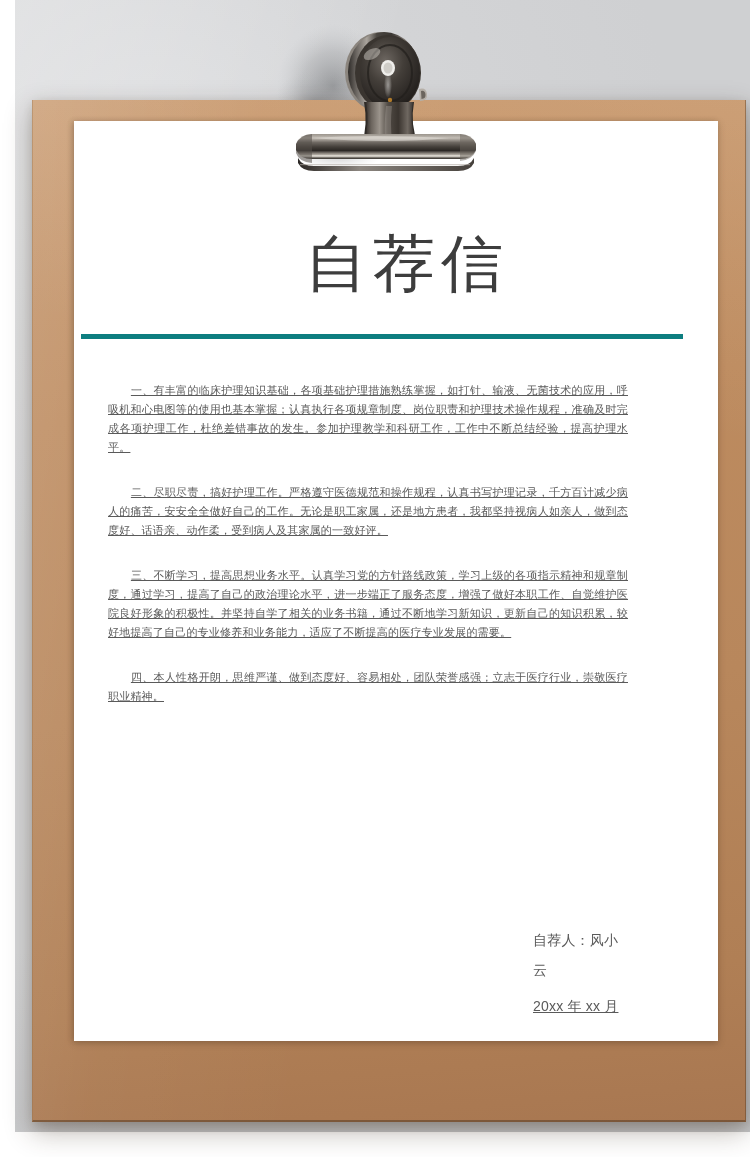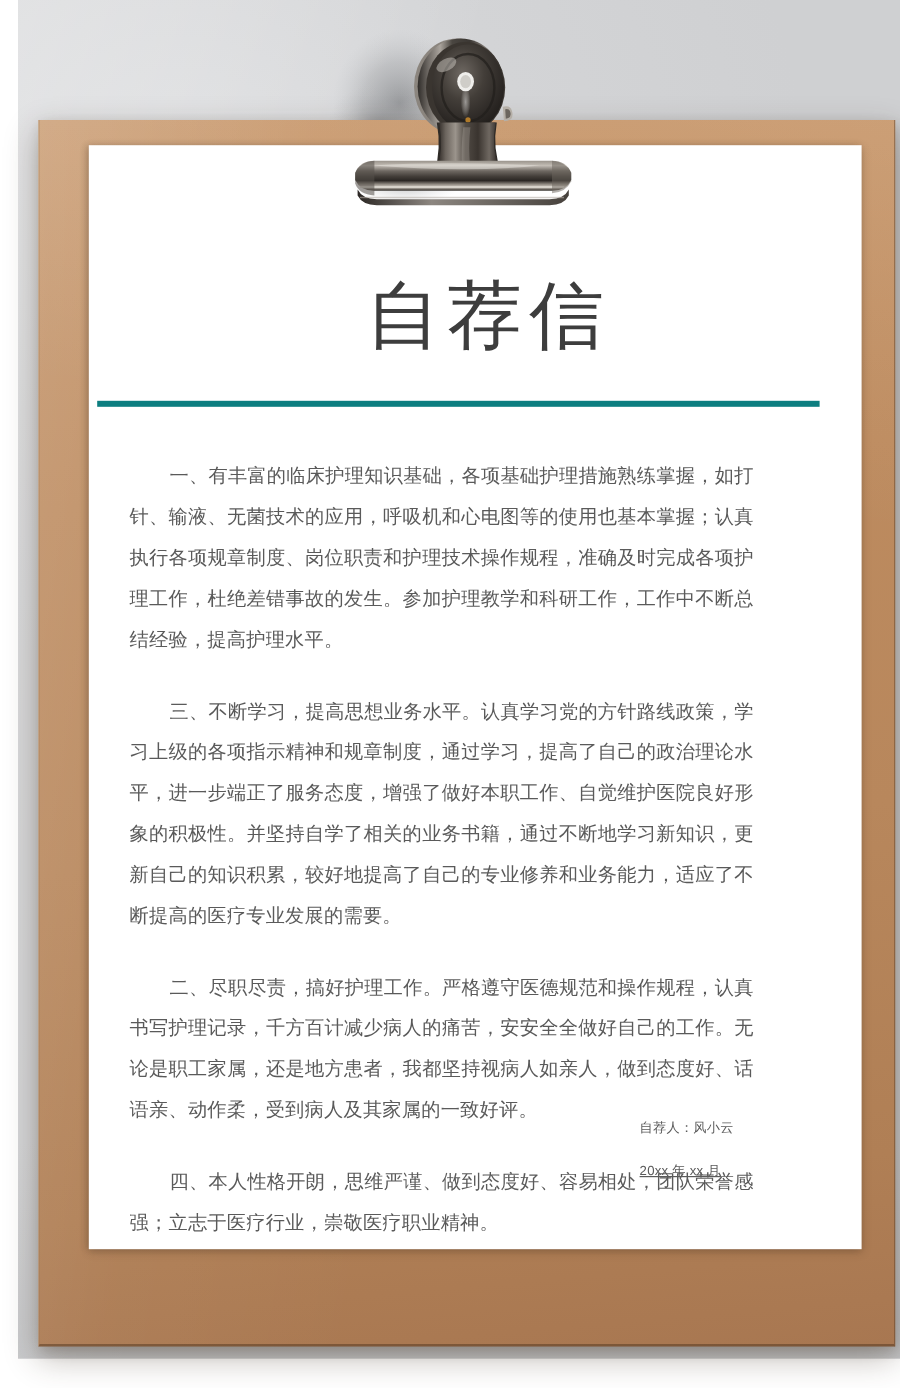--- a/index.html
+++ b/index.html
@@ -111,40 +111,41 @@
   }
 
   .body-text {
     position: absolute;
     left: 93px;
     top: 381px;
     width: 520px;
   }
   .para {
     margin: 0 0 26px 0;
-    font-size: 16px;
-    line-height: 34px;
+    font-size: 11px;
+    line-height: 19px;
     color: #5a5a5a;
     text-align: justify;
     text-justify: inter-ideograph;
     text-indent: 2.08em;
     letter-spacing: 0.2px;
+    text-decoration: underline;
   }
   .para:last-child {
     margin-bottom: 0;
   }
 
   .signature {
     position: absolute;
     left: 425px;
     top: 925px;
     width: 190px;
   }
   .sign-line {
-    font-size: 11px;
+    font-size: 14px;
     line-height: 30px;
     color: #5a5a5a;
     letter-spacing: 0.2px;
     text-align: left;
     padding-left: 93px;
   }
   .sign-line + .sign-line {
     margin-top: 6px;
     text-decoration: underline;
   }
@@ -177,22 +178,22 @@
 
     <div class="paper"></div>
   </div>
 
   <div class="doc-title">自荐信</div>
 
   <div class="divider"></div>
 
   <div class="body-text">
     <p class="para">一、有丰富的临床护理知识基础，各项基础护理措施熟练掌握，如打针、输液、无菌技术的应用，呼吸机和心电图等的使用也基本掌握；认真执行各项规章制度、岗位职责和护理技术操作规程，准确及时完成各项护理工作，杜绝差错事故的发生。参加护理教学和科研工作，工作中不断总结经验，提高护理水平。</p>
+    <p class="para">二、尽职尽责，搞好护理工作。严格遵守医德规范和操作规程，认真书写护理记录，千方百计减少病人的痛苦，安安全全做好自己的工作。无论是职工家属，还是地方患者，我都坚持视病人如亲人，做到态度好、话语亲、动作柔，受到病人及其家属的一致好评。</p>
     <p class="para">三、不断学习，提高思想业务水平。认真学习党的方针路线政策，学习上级的各项指示精神和规章制度，通过学习，提高了自己的政治理论水平，进一步端正了服务态度，增强了做好本职工作、自觉维护医院良好形象的积极性。并坚持自学了相关的业务书籍，通过不断地学习新知识，更新自己的知识积累，较好地提高了自己的专业修养和业务能力，适应了不断提高的医疗专业发展的需要。</p>
-    <p class="para">二、尽职尽责，搞好护理工作。严格遵守医德规范和操作规程，认真书写护理记录，千方百计减少病人的痛苦，安安全全做好自己的工作。无论是职工家属，还是地方患者，我都坚持视病人如亲人，做到态度好、话语亲、动作柔，受到病人及其家属的一致好评。</p>
     <p class="para">四、本人性格开朗，思维严谨、做到态度好、容易相处，团队荣誉感强；立志于医疗行业，崇敬医疗职业精神。</p>
   </div>
 
   <div class="signature">
     <div class="sign-line">自荐人：风小云</div>
     <div class="sign-line">20xx 年 xx 月</div>
   </div>
 
   <div class="clip">
     <svg width="210" height="145" viewBox="0 0 210 145">

